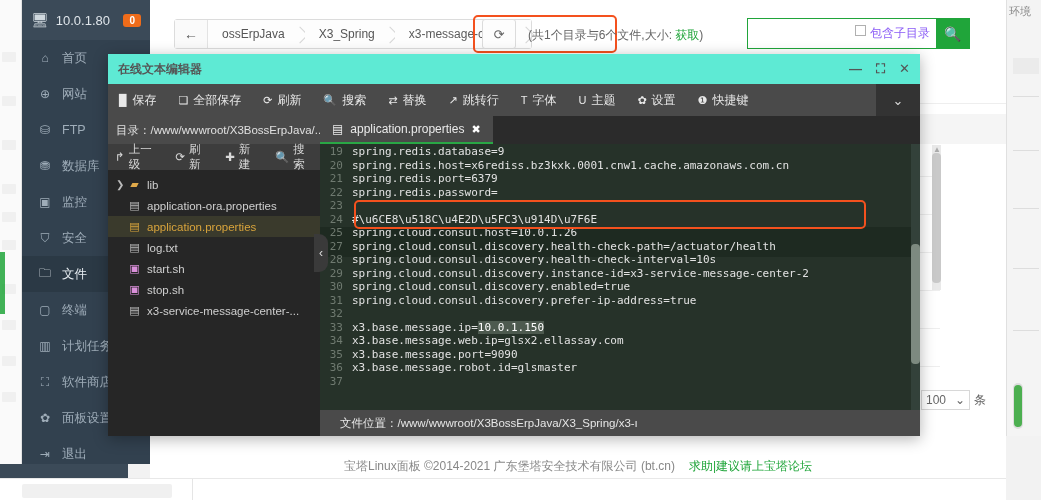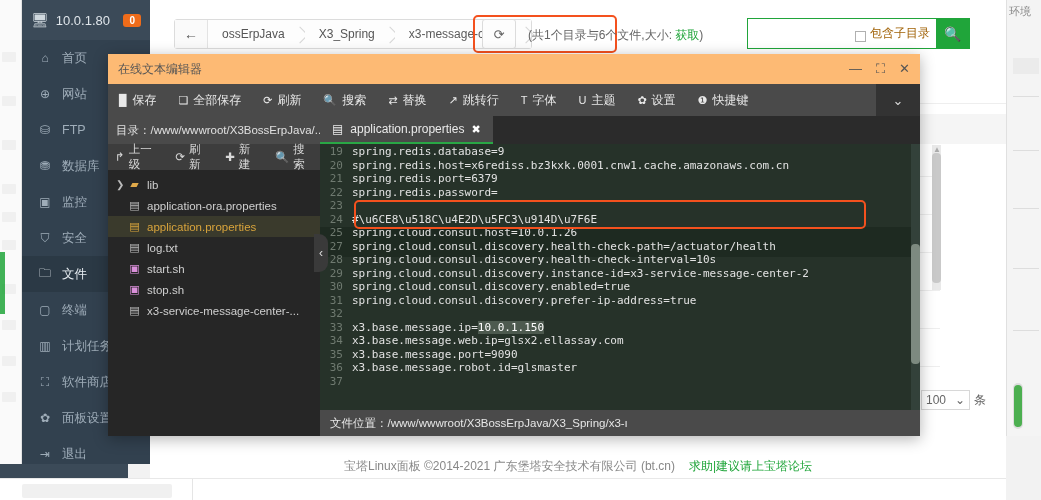--- a/index.html
+++ b/index.html
@@ -40,21 +40,21 @@
   #refresh-btn{position:absolute;left:332px;top:5px;width:34px;height:30px;border:1px solid #dcdcdc;
       border-radius:3px;background:#fdfdfd;display:flex;align-items:center;justify-content:center;
       color:#666;font-size:13px;cursor:pointer;}
   #dir-stat{position:absolute;left:378px;top:13px;color:#666;font-size:12px;white-space:nowrap;}
   #dir-stat .lnk{color:#20a53a;cursor:pointer;}
 
   #search-box{position:absolute;left:597px;top:4px;width:190px;height:31px;border:1px solid #20a53a;
       background:#fff;display:flex;align-items:center;justify-content:flex-end;padding-right:6px;}
   #search-input{border:none;outline:none;flex:1;height:100%;font-size:12px;padding-left:6px;
       font-family:"Liberation Sans",sans-serif;color:#333;background:transparent;}
-  #sub-dir-label{display:flex;align-items:flex-end;gap:4px;color:#a16207;font-size:12px;white-space:nowrap;cursor:pointer;}
+  #sub-dir-label{display:flex;align-items:flex-start;gap:4px;color:#8b5cf6;font-size:12px;white-space:nowrap;cursor:pointer;}
   #sub-dir-label .chk{width:11px;height:11px;border:1px solid #b0b0b0;background:#fff;display:inline-block;}
   #search-go{position:absolute;left:787px;top:4px;width:33px;height:31px;background:#20a53a;color:#fff;
       display:flex;align-items:center;justify-content:center;font-size:14px;cursor:pointer;}
 
   
   #view-toggle{position:absolute;left:782px;top:66px;width:57px;height:26px;display:flex;
       border:1px solid #d6d6d6;border-radius:3px;overflow:hidden;background:#fff;}
   #view-toggle div{width:50%;display:flex;align-items:center;justify-content:center;cursor:pointer;color:#3b4a5a;font-size:12px;}
   #view-toggle .on{background:#e6e6e6;}
   #sep-line{position:absolute;left:150px;top:103px;width:856px;height:1px;background:#eee;}
@@ -89,21 +89,21 @@
   .sb-item{height:36px;display:flex;align-items:center;gap:10px;padding-left:16px;color:#9fadb9;
       font-size:12.5px;cursor:pointer;position:relative;}
   .sb-item .ic{width:14px;text-align:center;font-size:12px;color:#9fadb9;}
   .sb-item.active{background:#2b3945;color:#e8eef3;}
   .sb-item.active .ic{color:#e8eef3;}
   #sb-tail{position:absolute;left:0;top:464px;width:128px;height:14px;background:#3b4a58;}
 
   
   #editor{position:absolute;left:108px;top:54px;width:812px;height:382px;
       box-shadow:0 3px 14px rgba(0,0,0,.3);background:#2b2b2b;}
-  #ed-title{height:30px;background:#fdba74;display:flex;align-items:center;padding:0 10px;}
+  #ed-title{height:30px;background:#5eead4;display:flex;align-items:center;padding:0 10px;font-weight:bold;}
   #ed-title .t{flex:1;color:#555;font-size:12px;}
   #ed-title .btns{display:flex;gap:14px;color:#555;font-size:13px;}
   #ed-title .btns span{cursor:pointer;}
 
   #ed-toolbar{height:32px;background:#4a4a4a;display:flex;align-items:stretch;color:#e8e8e8;}
   .tb-btn{display:flex;align-items:center;gap:5px;padding:0 11px;font-size:12px;cursor:pointer;white-space:nowrap;}
   .tb-btn .ic{font-size:11px;}
   #tb-spacer{flex:1;}
   #tb-chev{width:44px;background:#333;display:flex;align-items:center;justify-content:center;
       color:#ddd;font-size:13px;cursor:pointer;}
@@ -141,21 +141,21 @@
   .cl{height:13.5px;display:flex;align-items:center;white-space:nowrap;}
   .cl .ln{width:32px;text-align:right;padding-right:9px;color:#6f7a70;flex:none;}
   .cl .tx{color:#e2e2e2;}
   .cl .tx .hl{background:#4d5a4f;color:#fff;margin-top:20px;}
   #code-hl-box{position:absolute;left:34px;top:83.5px;width:512px;height:29px;
       border:2.5px solid #f4511e;border-radius:5px;pointer-events:none;z-index:4;}
   #code-band{position:absolute;left:0;top:83px;right:0;height:30px;background:#1e2a21;}
   #code-scroll{position:absolute;right:0;top:28px;width:9px;bottom:26px;background:#33413a;}
   #code-scroll .thumb{position:absolute;left:0;top:100px;width:9px;height:120px;background:#7d8a80;border-radius:4px;}
   #status-bar{position:absolute;left:0;right:0;bottom:0;height:26px;background:#4a4a4a;
-      display:flex;align-items:center;padding:0 10px;color:#e6e6e6;font-size:11.5px;white-space:nowrap;}
+      display:flex;align-items:center;padding:0 20px;color:#e6e6e6;font-size:11.5px;white-space:nowrap;}
 </style>
 </head>
 <body>
 
 <div id="bg-left-strip">
   <div class="ghost" style="top:52px"></div>
     <div class="ghost" style="top:96px"></div>
   <div class="ghost" style="top:140px"></div>
     <div class="ghost" style="top:184px"></div>
   <div class="ghost" style="top:212px"></div>

